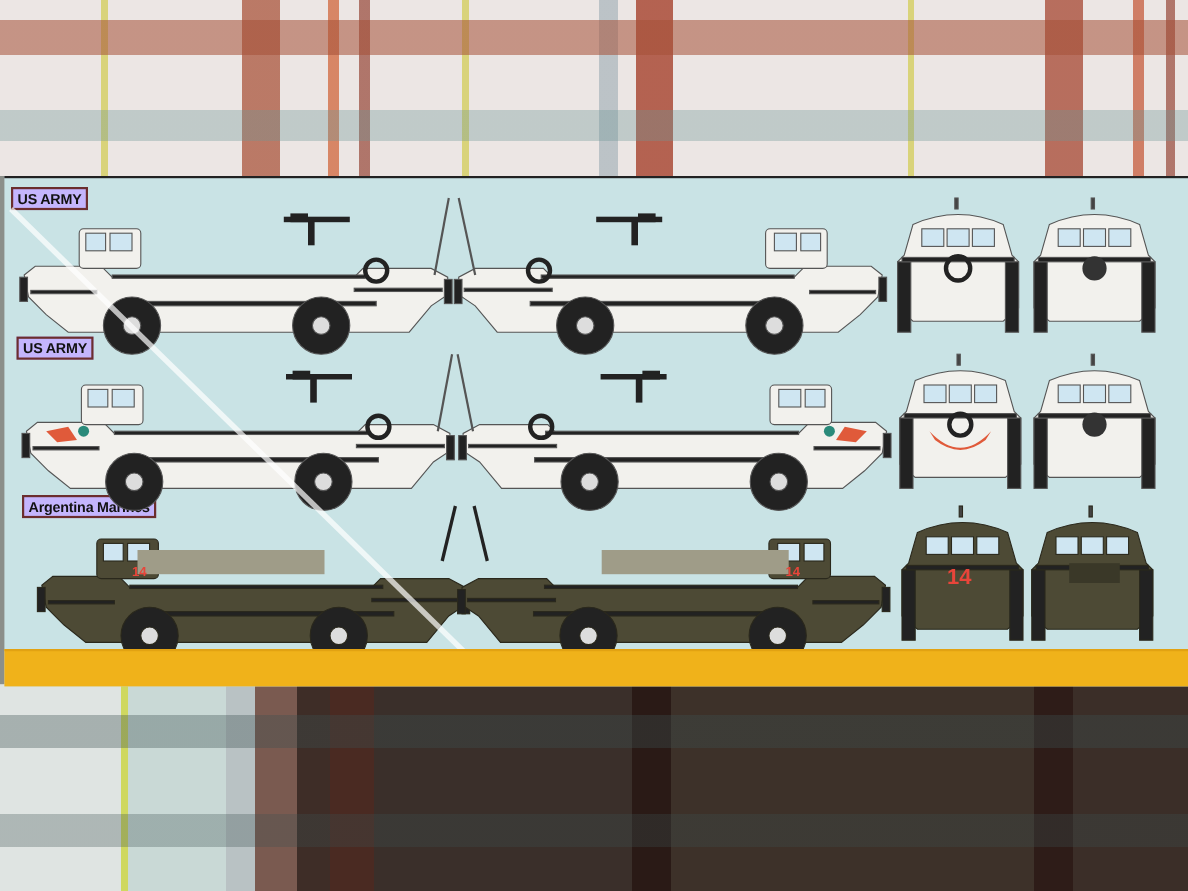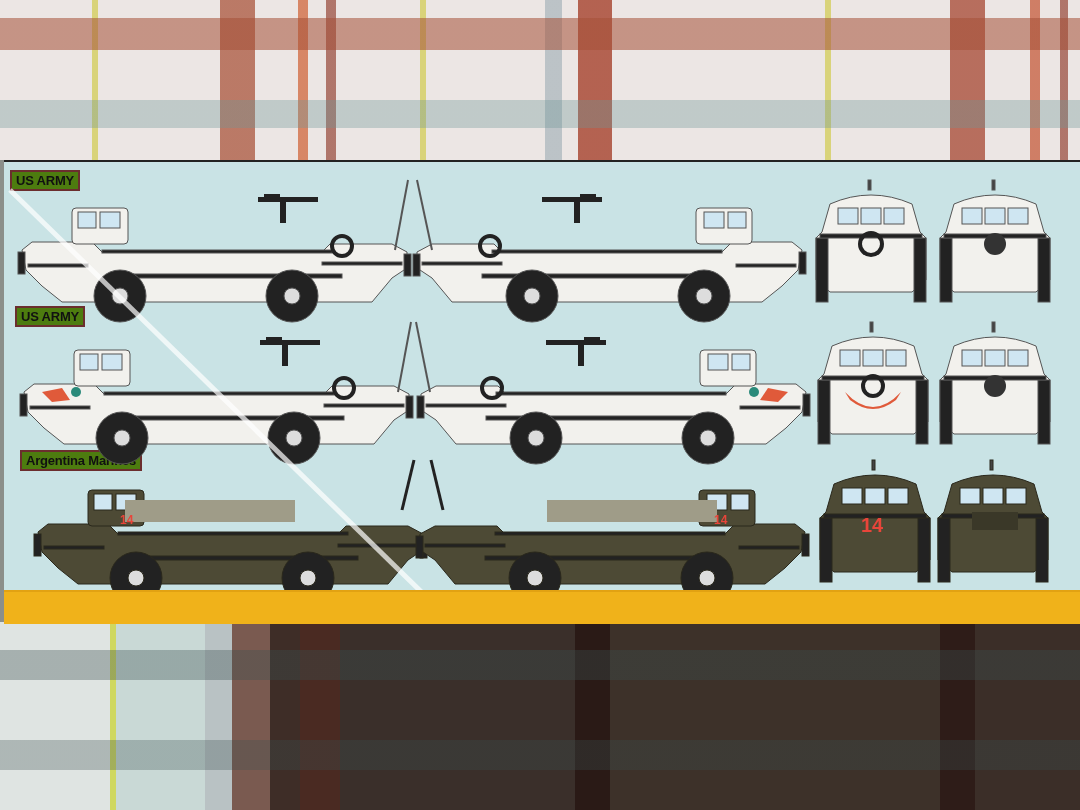--- a/index.html
+++ b/index.html
@@ -11,21 +11,21 @@
       #ece6e4; }
   .cloth-bottom { position:absolute; left:0; top:620px; width:1080px; height:190px;
     background:
       linear-gradient(90deg, rgba(240,240,240,.0) 0 230px, rgba(70,40,30,.0) 230px),
       linear-gradient(90deg, #dfe4e2 0 110px, #cfd860 110px 116px, #c9d9d6 116px 205px, #b9c2c4 205px 232px, #7a5a50 232px 270px, #3e2d27 270px 300px, #4a2a22 300px 340px, #3a2f2a 340px 575px, #2a1a16 575px 610px, #3d3129 610px 940px, #2e1c18 940px 975px, #3b2e28 975px 1080px); }
   .cloth-bottom::after { content:""; position:absolute; inset:0;
     background: linear-gradient(180deg, transparent 0 30px, rgba(60,80,80,.35) 30px 60px, transparent 60px 120px, rgba(60,80,80,.3) 120px 150px, transparent 150px); }
   .box { position:absolute; left:4px; top:160px; width:1076px; height:462px; background:#c9e3e5; border-top:2px solid #222; }
   .box-left-edge { position:absolute; left:0; top:160px; width:6px; height:462px; background:#8b8f8a; }
   .stripe { position:absolute; left:0; bottom:0; width:100%; height:32px; background:#f0b21a; border-top:2px solid #e2a212; }
-  .label { position:absolute; background:#4d7c0f; border:2px solid #6b2e2e; color:#111; font-weight:bold; font-size:13px; padding:1px 4px; line-height:15px; letter-spacing:-0.2px; }
+  .label { position:absolute; background:#c4b5fd; border:2px solid #6b2e2e; color:#111; font-weight:bold; font-size:13px; padding:1px 4px; line-height:15px; letter-spacing:-0.2px; }
   .vehicle { position:absolute; }
 </style>
 </head>
 <body>
 
 <div class="cloth-top"></div>
 <div class="cloth-bottom"></div>
 
 <div class="box-left-edge"></div>
 <div class="box">

